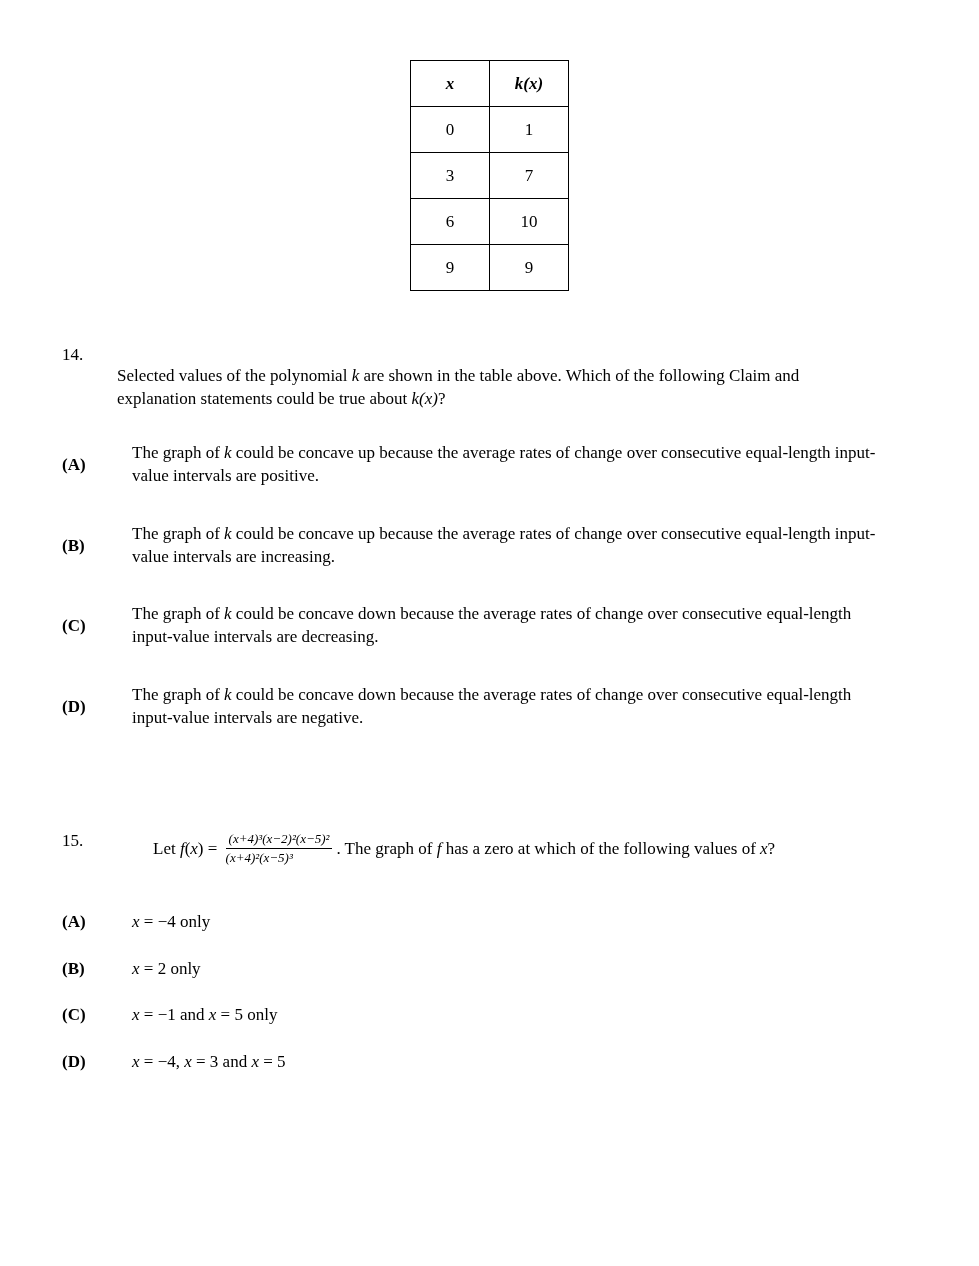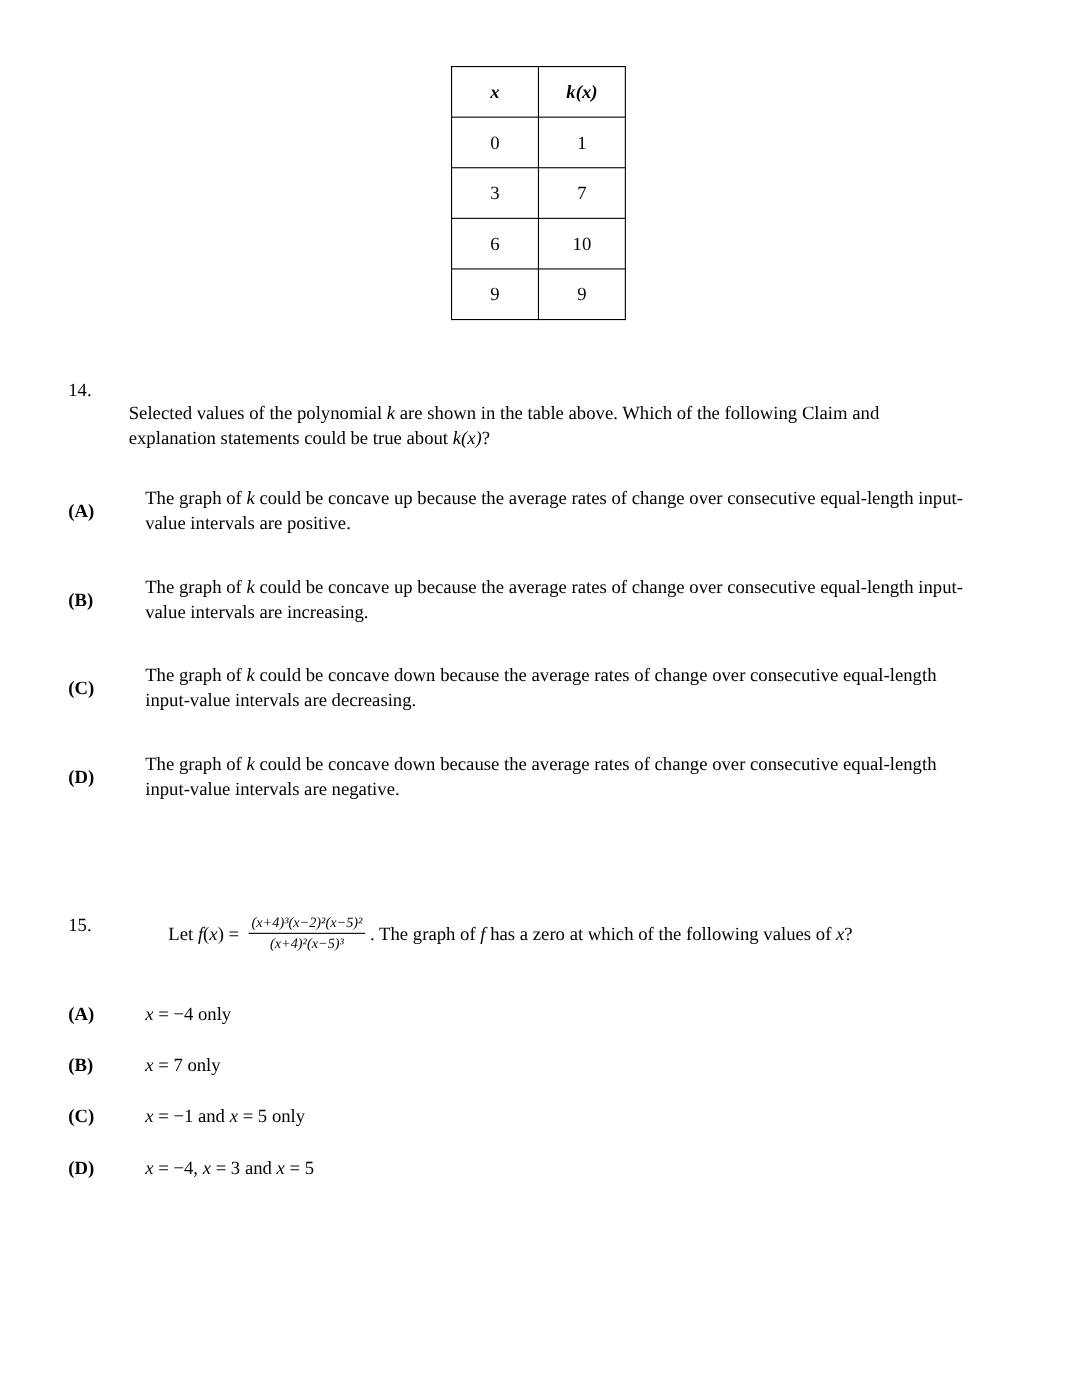--- a/index.html
+++ b/index.html
@@ -51,21 +51,20 @@
     display: flex;
     align-items: center;
   }
   .olabel { width: 70px; font-weight: 700; flex-shrink: 0; }
   .otext { width: 758px; }
   .it { font-style: italic; }
   
   .frac {
     display: inline-block;
     vertical-align: middle;
-    text-align: center;
     font-size: 13px;
     line-height: 16px;
     font-style: italic;
     margin: 0 4px;
     position: relative;
     top: -2px;
   }
   .fnum { display: block; border-bottom: 1px solid #000; padding: 0 3px 1px; }
   .fden { display: block; padding-top: 1px; }
 </style>
@@ -131,21 +130,21 @@
     <div class="qtext wide"><span>Let </span><span class="it">f</span><span>(</span><span class="it">x</span><span>) = </span><span class="frac"><span class="fnum">(x+4)³(x−2)²(x−5)²</span><span class="fden">(x+4)²(x−5)³</span></span><span>.  The graph of </span><span class="it">f</span><span> has a zero at which of the following values of </span><span class="it">x</span><span>?</span></div>
   </div>
 
   <div class="opt" style="top:910px">
     <div class="olabel">(A)</div>
     <div class="otext"><span class="it">x</span><span> = −4 only</span></div>
   </div>
 
   <div class="opt" style="top:957px">
     <div class="olabel">(B)</div>
-    <div class="otext"><span class="it">x</span><span> = 7 only</span></div>
+    <div class="otext"><span class="it">x</span><span> = 2 only</span></div>
   </div>
 
   <div class="opt" style="top:1003px">
     <div class="olabel">(C)</div>
     <div class="otext"><span class="it">x</span><span> = −1 and </span><span class="it">x</span><span> = 5 only</span></div>
   </div>
 
   <div class="opt" style="top:1050px">
     <div class="olabel">(D)</div>
     <div class="otext"><span class="it">x</span><span> = −4, </span><span class="it">x</span><span> = 3 and </span><span class="it">x</span><span> = 5</span></div>

